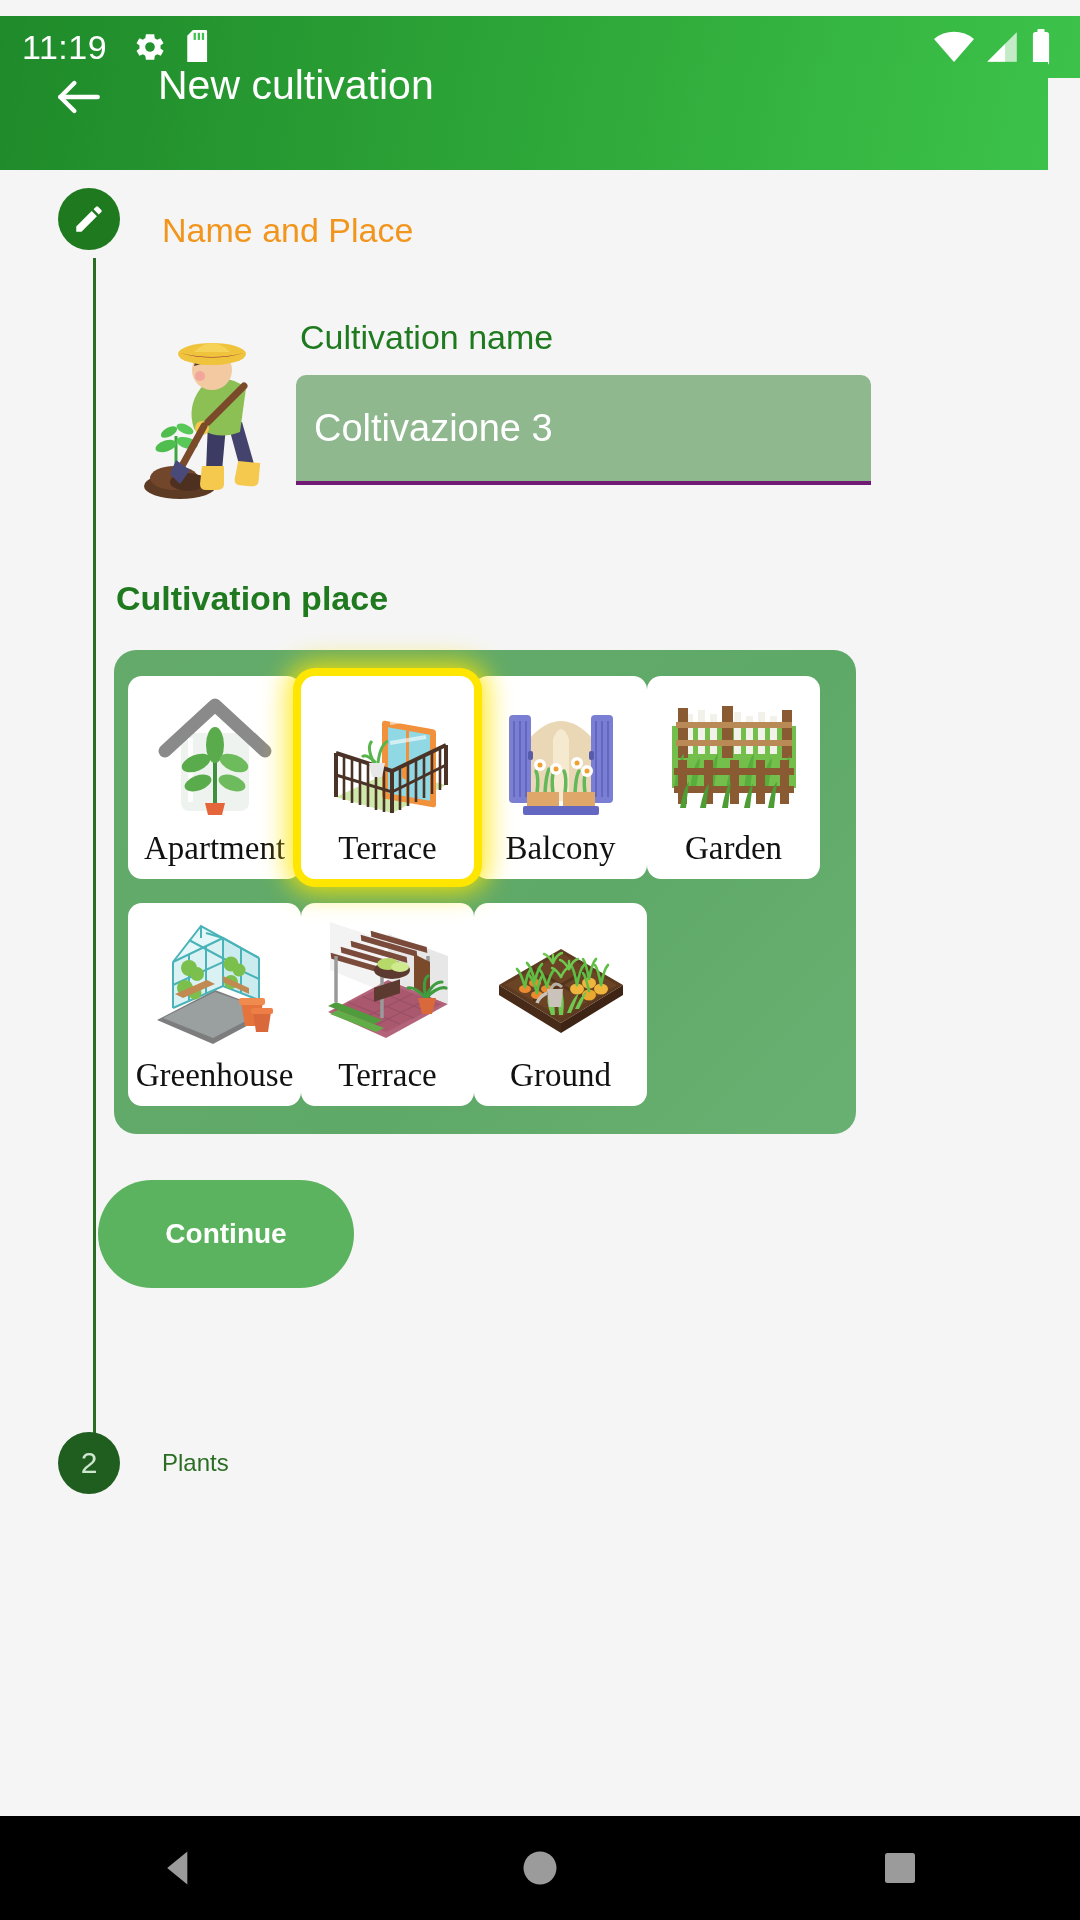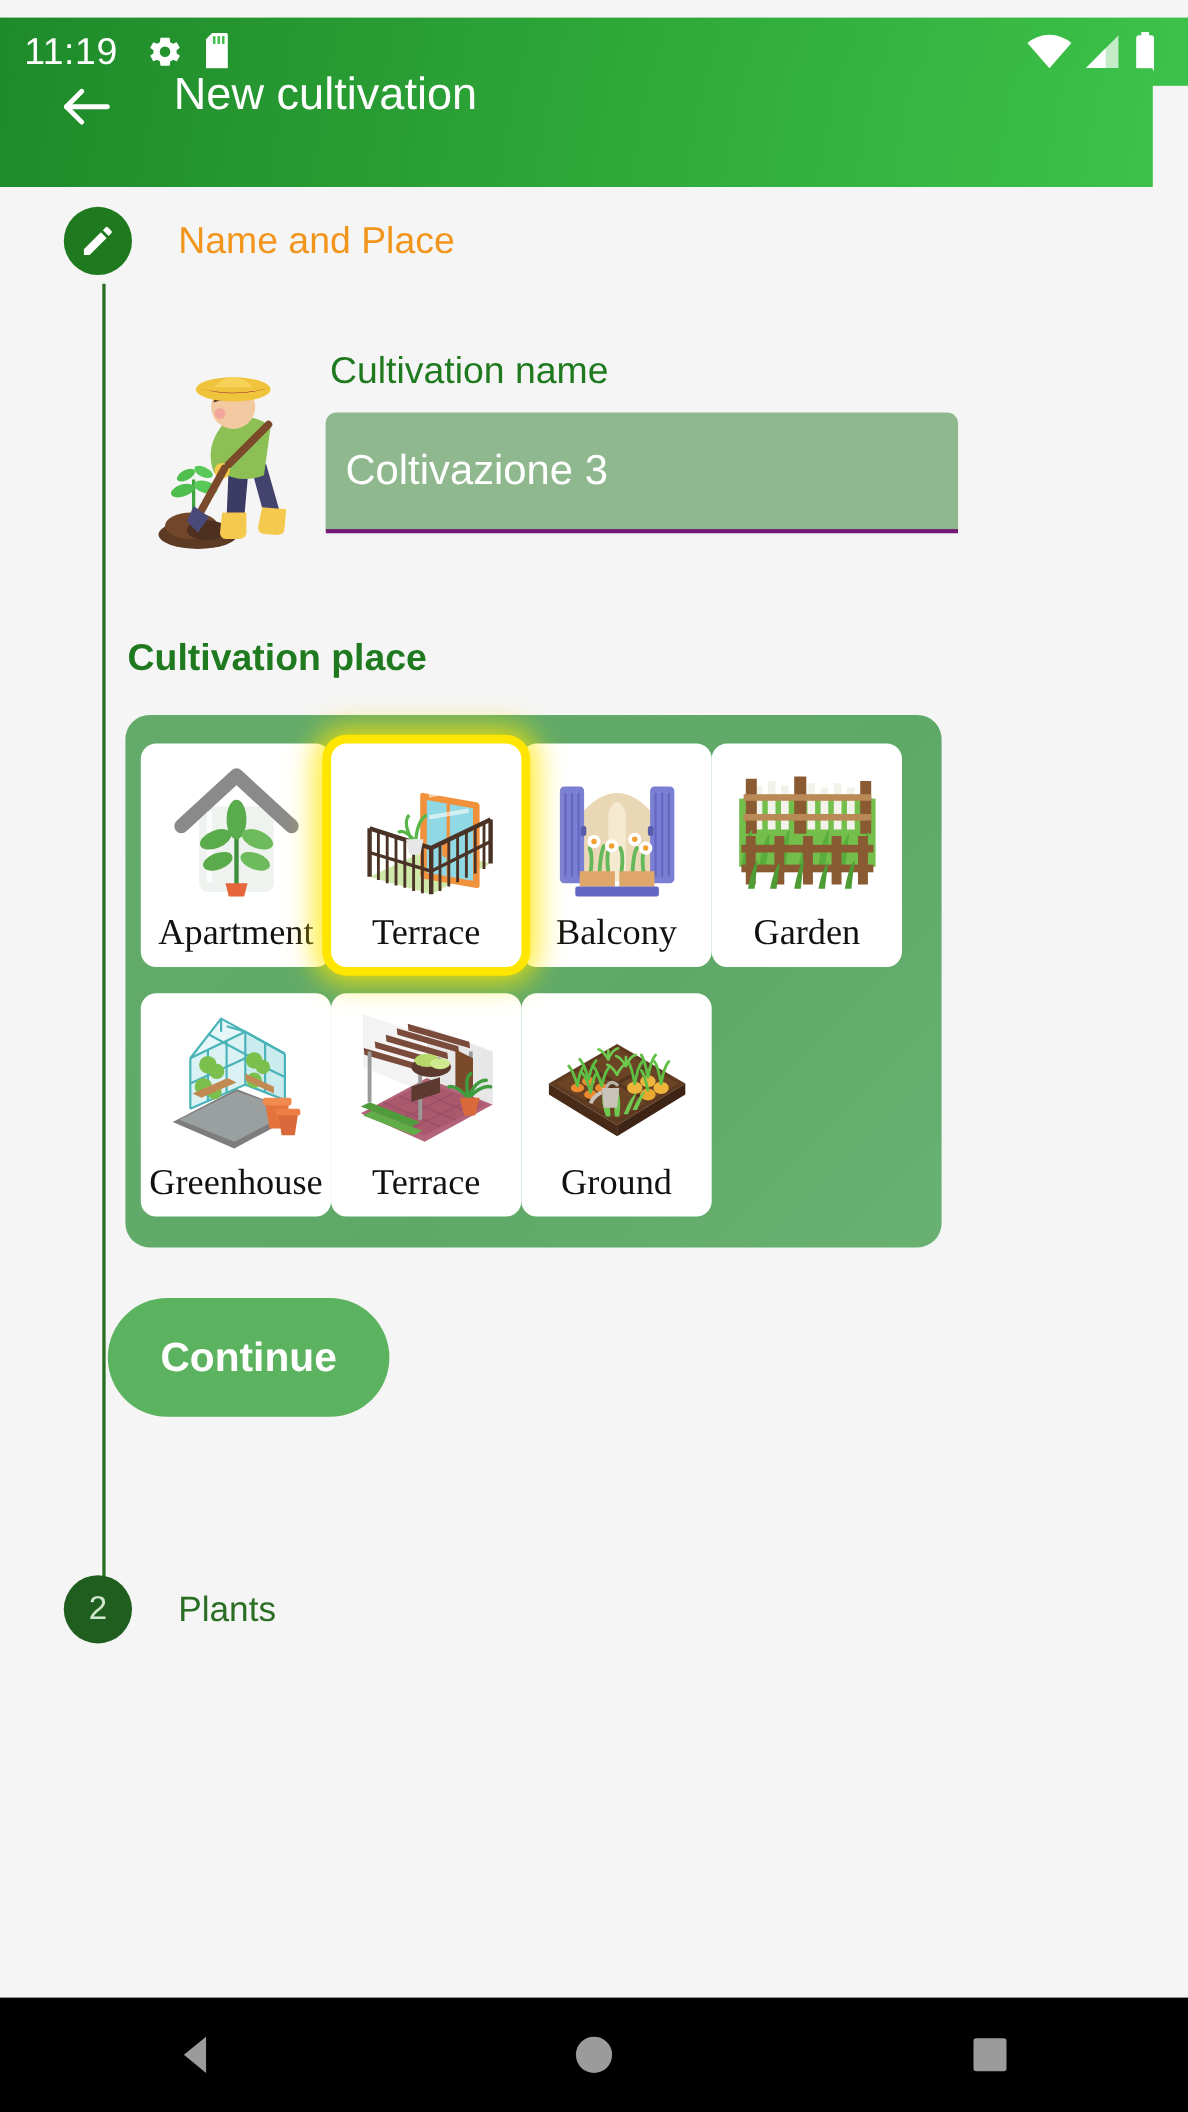--- a/index.html
+++ b/index.html
@@ -27,21 +27,21 @@
     position: absolute; top: 62px; left: 0; width: 1048px; height: 108px;
     background: linear-gradient(100deg, #1f8a2a 0%, #2fa93a 55%, #3cc24a 100%);
     display: flex; align-items: flex-start; padding-left: 44px;
   }
   .back-btn { width: 70px; height: 70px; display: flex; align-items: center; justify-content: center; cursor: pointer; }
   .appbar-title { color: #fff; font-size: 41px; font-weight: 400; margin-left: 44px; }
 
   
   .content { position: absolute; top: 170px; left: 0; width: 1080px; height: 1646px; background: #f5f5f5; }
 
-  .step-head { position: absolute; left: 58px; top: 18px; display: flex; align-items: center; }
+  .step-head { position: absolute; left: 58px; top: 18px; display: flex; align-items: flex-end; }
   .step-badge {
     width: 62px; height: 62px; border-radius: 50%; background: #1f7a1f;
     display: flex; align-items: center; justify-content: center;
   }
   .step-title { margin-left: 42px; font-size: 34px; color: #f2951d; }
   .timeline {
     position: absolute; left: 93px; top: 88px; width: 3px; height: 1212px; background: #2a6e23;
   }
 
   .panel { position: absolute; left: 136px; top: 128px; width: 900px; margin-top: 20px; }
@@ -73,31 +73,31 @@
     display: flex; flex-direction: column; align-items: center; justify-content: flex-start;
     padding-top: 12px; cursor: pointer; position: relative; font-family: Liberation Serif, serif;
   }
   .place-card.selected { box-shadow: 0 0 0 8px #ffe600, 0 0 26px 14px rgba(255,230,0,.85); z-index: 3; }
   .place-ico { width: 150px; height: 140px; display: flex; align-items: center; justify-content: center; }
   .place-name { font-size: 33px; color: #111; margin-top: 2px; white-space: nowrap; }
 
   .continue-btn {
     margin-top: 46px; margin-left: -38px; width: 256px; height: 108px;
     background: #5cb35f; border: none; border-radius: 54px;
-    color: #fff; font-size: 37px; font-weight: bold;
+    color: #fff; font-size: 28px; font-weight: bold;
     font-family: "Liberation Sans", sans-serif; cursor: pointer;
   }
 
   .next-step { position: absolute; left: 58px; top: 1262px; display: flex; align-items: center; }
   .next-badge {
     width: 62px; height: 62px; border-radius: 50%; background: #1f5e1f;
     display: flex; align-items: center; justify-content: center;
     color: #cfe6cf; font-size: 30px;
   }
-  .next-title { margin-left: 42px; font-size: 32px; color: #2a6e23; }
+  .next-title { margin-left: 42px; font-size: 24px; color: #2a6e23; }
 
   
   .navbar {
     position: absolute; bottom: 0; left: 0; width: 1080px; height: 104px;
     background: #000; display: flex; align-items: center; justify-content: space-around;
   }
   .nav-btn { width: 120px; height: 104px; display: flex; align-items: center; justify-content: center; cursor: pointer; }
 </style>
 </head>
 <body>

